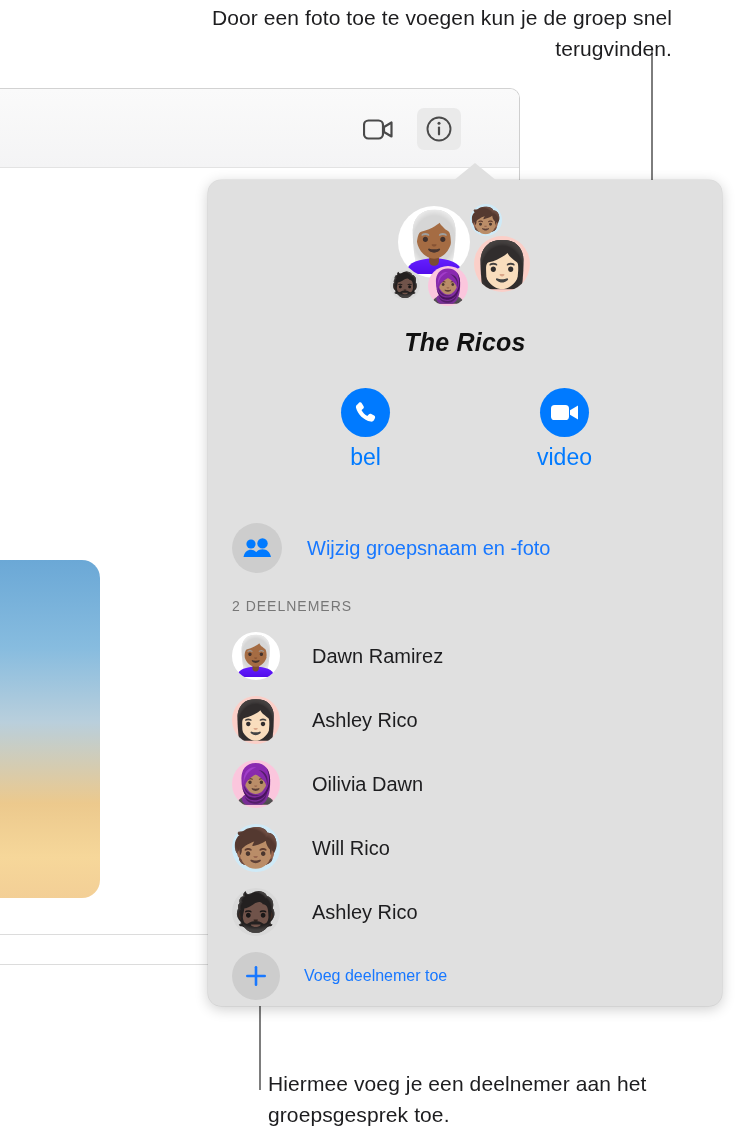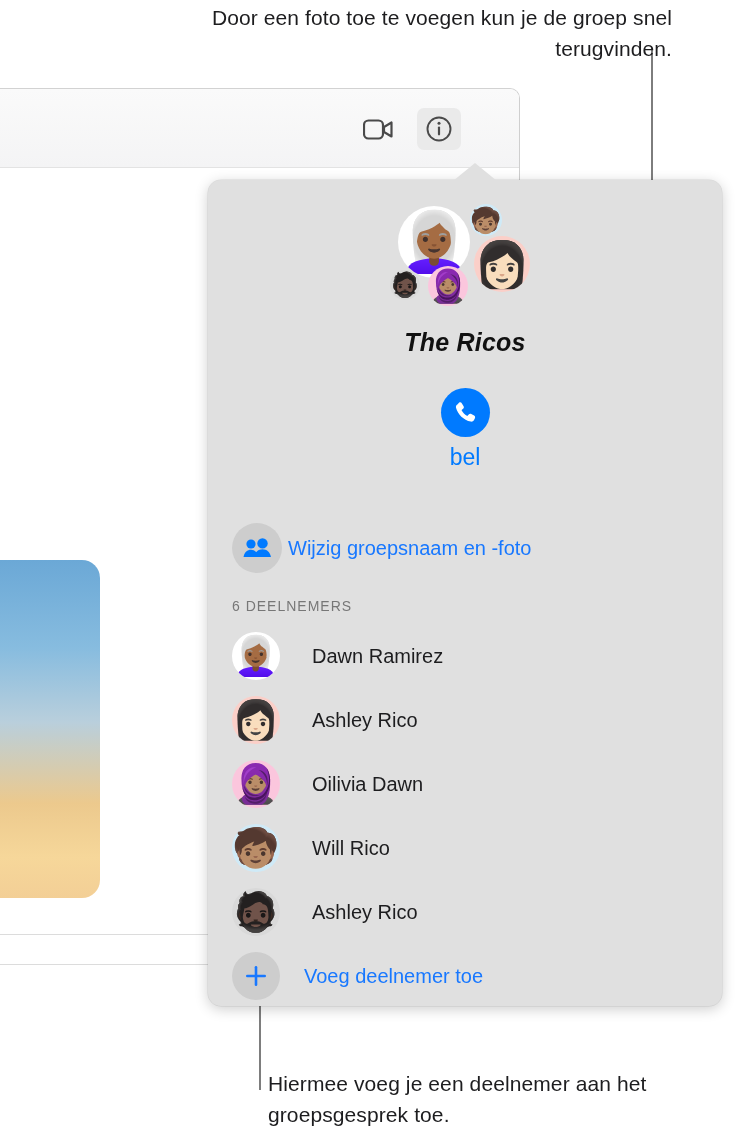--- a/index.html
+++ b/index.html
@@ -114,38 +114,38 @@
 
   
   #change-name-row {
     position:absolute; left:24px; top:342px; right:20px; height:52px;
     display:flex; align-items:center;
   }
   #change-name-icon-circle {
     width:50px; height:50px; border-radius:50%; background:#cdcdcd;
     display:flex; align-items:center; justify-content:center; flex:none;
   }
-  #change-name-label { margin-left:6px; font-size:20px; color:#1878ff; }
+  #change-name-label { margin-left:25px; font-size:20px; color:#1878ff; }
 
   #participants-heading {
     position:absolute; left:24px; top:418px;
     font-size:14px; color:#777; letter-spacing:1px;
   }
 
   
   #participant-list { position:absolute; left:24px; top:444px; right:14px; }
   .participant-row { display:flex; align-items:center; height:64px; }
   .p-avatar {
     width:48px; height:48px; border-radius:50%; flex:none;
     display:flex; align-items:center; justify-content:center; overflow:hidden;
   }
   .p-avatar span { font-size:38px; line-height:1; }
   .p-name { margin-left:32px; font-size:20px; color:#1d1d1f; }
   #add-participant-row .p-avatar { background:#cdcdcd; }
-  #add-participant-label { margin-left:24px; font-size:20px; color:#1878ff; }
+  #add-participant-label { margin-left:24px; font-size:16px; color:#1878ff; }
 </style>
 </head>
 <body>
 
 <div id="root">
 
   <div id="app-window">
     <div id="toolbar">
       <div class="tb-btn" id="video-toolbar-button">
         <svg width="30" height="21" viewBox="0 0 30 21">
@@ -215,36 +215,45 @@
     <div id="action-row">
       <div class="action">
         <div class="action-circle">
           <svg width="25" height="25" viewBox="0 0 25 25">
             <path d="M6.2 2.6c1-.5 2.1-.2 2.7.8l1.7 2.8c.5.9.3 2-.5 2.6l-1.2.9c-.3.2-.4.6-.2.9 1.2 2.2 3 4 5.2 5.2.3.2.7.1.9-.2l.9-1.2c.6-.8 1.7-1 2.6-.5l2.8 1.7c1 .6 1.3 1.7.8 2.7l-1 1.9c-.6 1.1-1.9 1.7-3.1 1.4C10.6 20.1 4.9 14.4 3 7.7c-.3-1.2.3-2.5 1.4-3.1z" fill="#fff"></path>
           </svg>
         </div>
         <div class="action-label">bel</div>
       </div>
 
+      <div class="action">
+        <div class="action-circle">
+          <svg width="28" height="19" viewBox="0 0 28 19">
+            <rect x="0" y="2" width="18" height="15" rx="3.6" fill="#fff"></rect>
+            <path d="M19 7.2 L27 2.6 L27 16.4 L19 11.8 Z" fill="#fff"></path>
+          </svg>
+        </div>
+        <div class="action-label">video</div>
+      </div>
 
     </div>
 
     <div id="change-name-row">
       <div id="change-name-icon-circle">
         <svg width="28" height="20" viewBox="0 0 28 20">
           <circle cx="8" cy="6" r="4.6" fill="#007aff"></circle>
           <circle cx="19.5" cy="5.4" r="5.2" fill="#007aff"></circle>
           <path d="M0.5 19 C1.4 14.3 4.4 11.8 8 11.8 C11.6 11.8 14.6 14.3 15.5 19 Z" fill="#007aff"></path>
           <path d="M11 19 C12 13.9 15.4 11.2 19.5 11.2 C23.6 11.2 27 13.9 28 19 Z" fill="#007aff"></path>
         </svg>
       </div>
       <div id="change-name-label">Wijzig groepsnaam en -foto</div>
     </div>
 
-    <div id="participants-heading">6 DEELNEMERS</div>
+    <div id="participants-heading">2 DEELNEMERS</div>
 
     <div id="participant-list">
       <div class="participant-row">
         <div class="p-avatar" style="background:#ffffff">
             <span>👩🏾‍🦳</span>
           </div>
         <div class="p-name">Dawn Ramirez</div>
       </div>
       <div class="participant-row">
         <div class="p-avatar" style="background:#fbcfc8">

